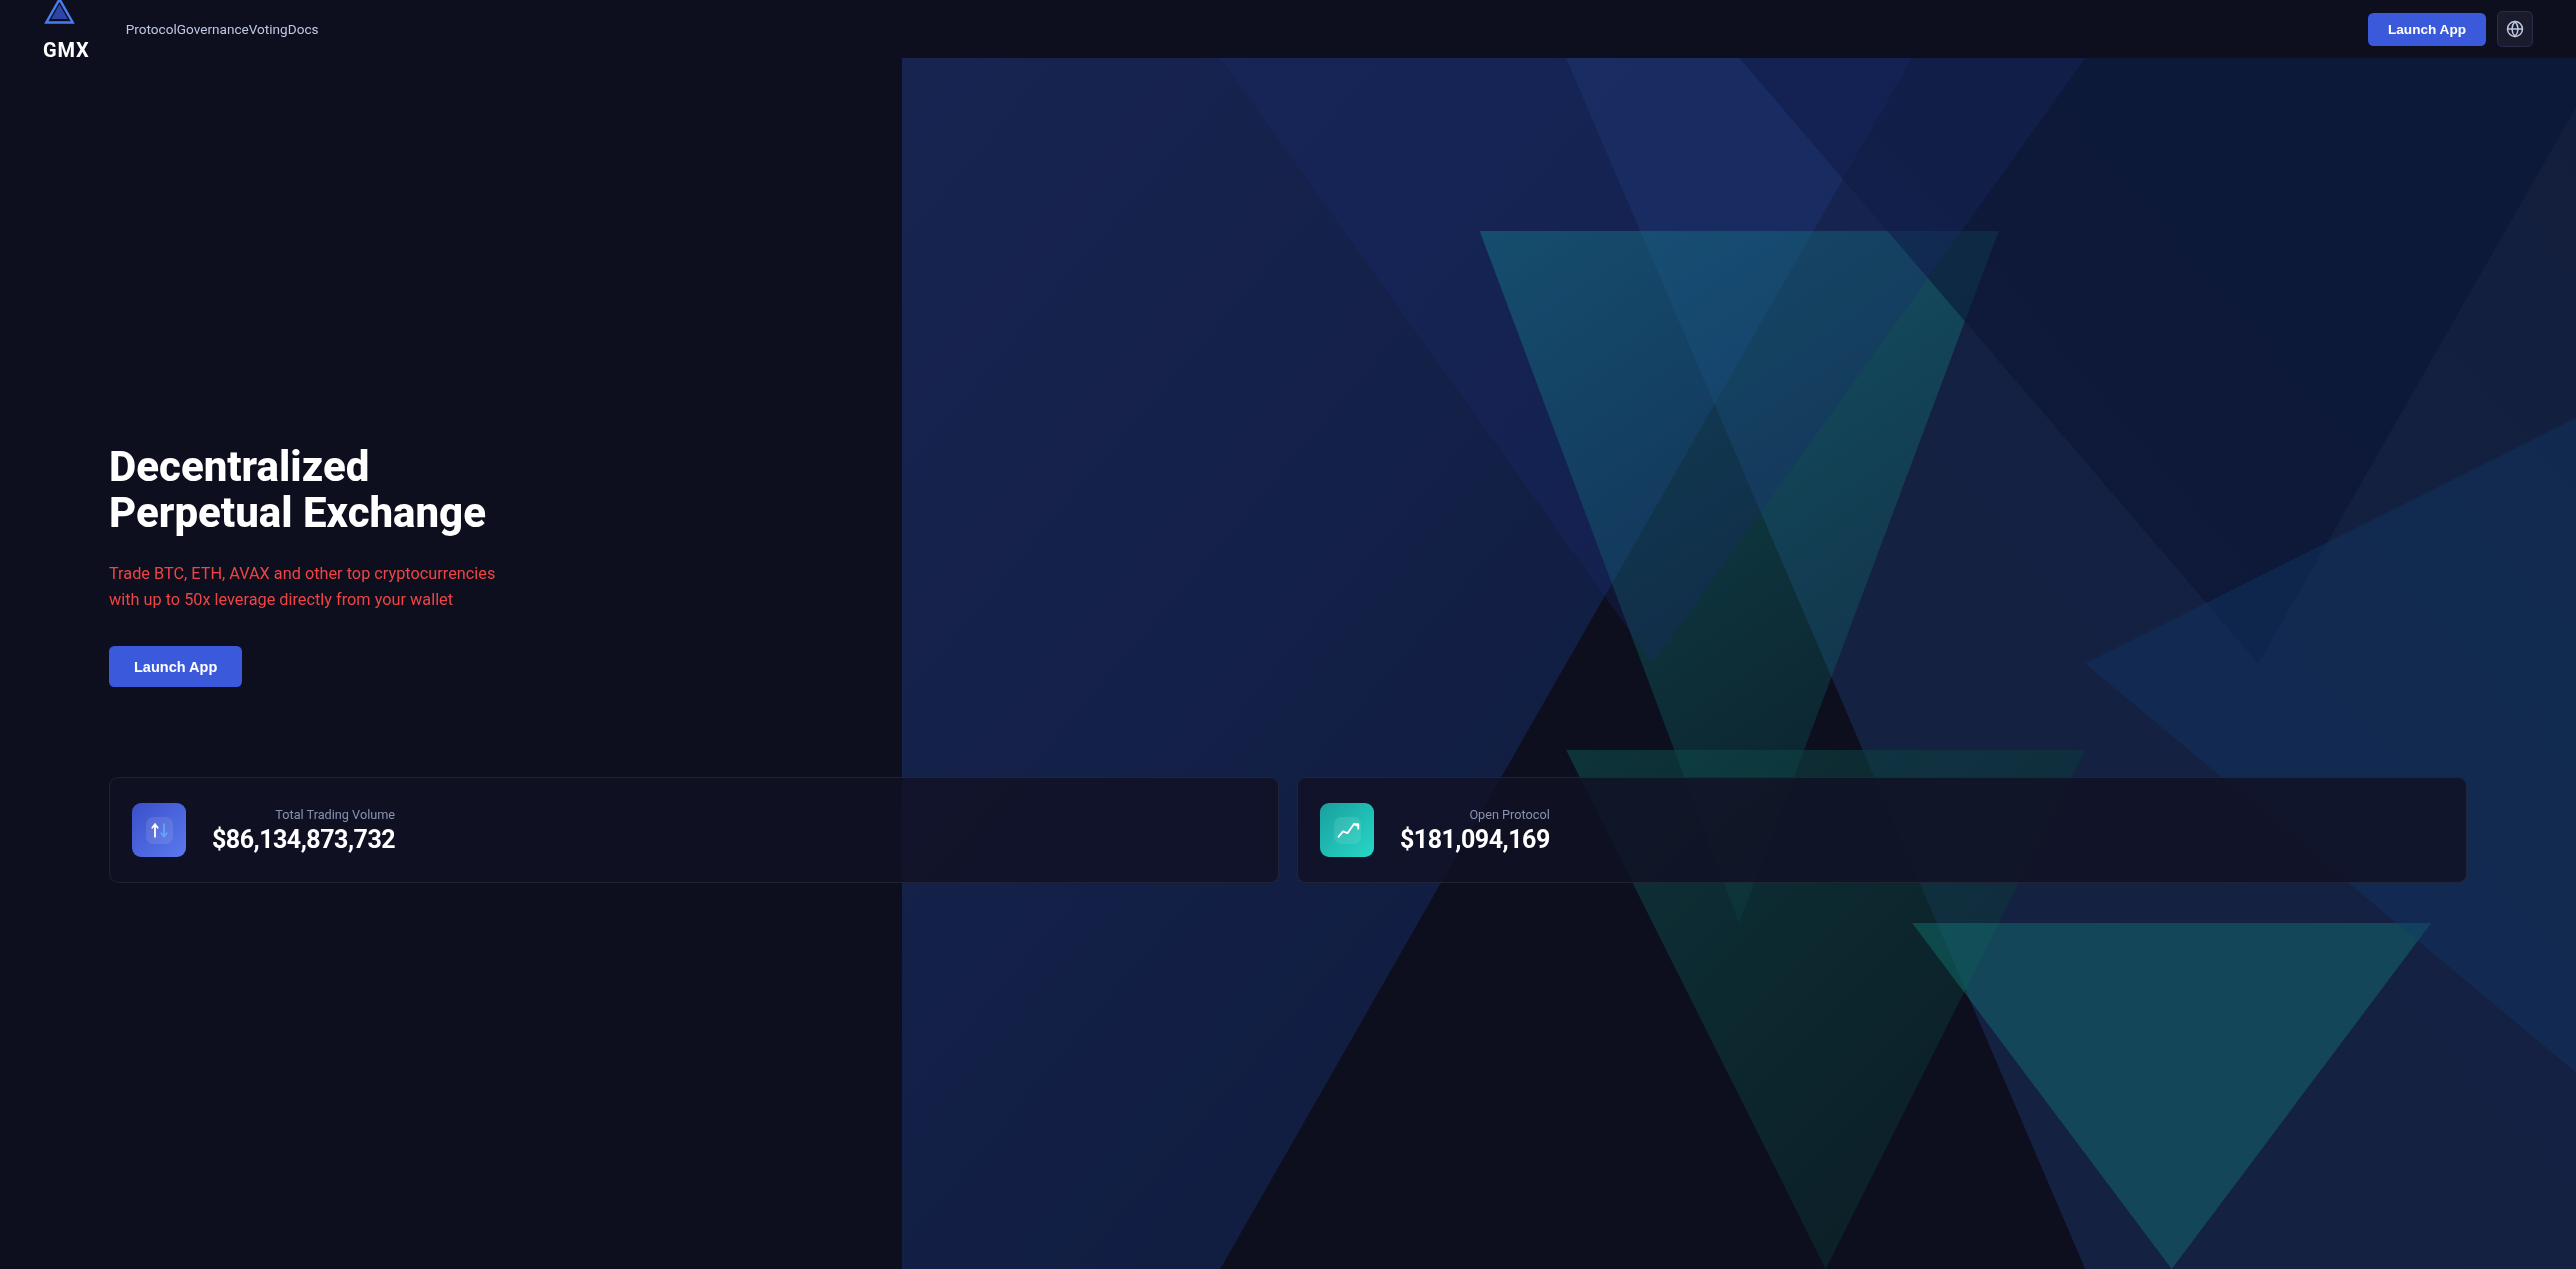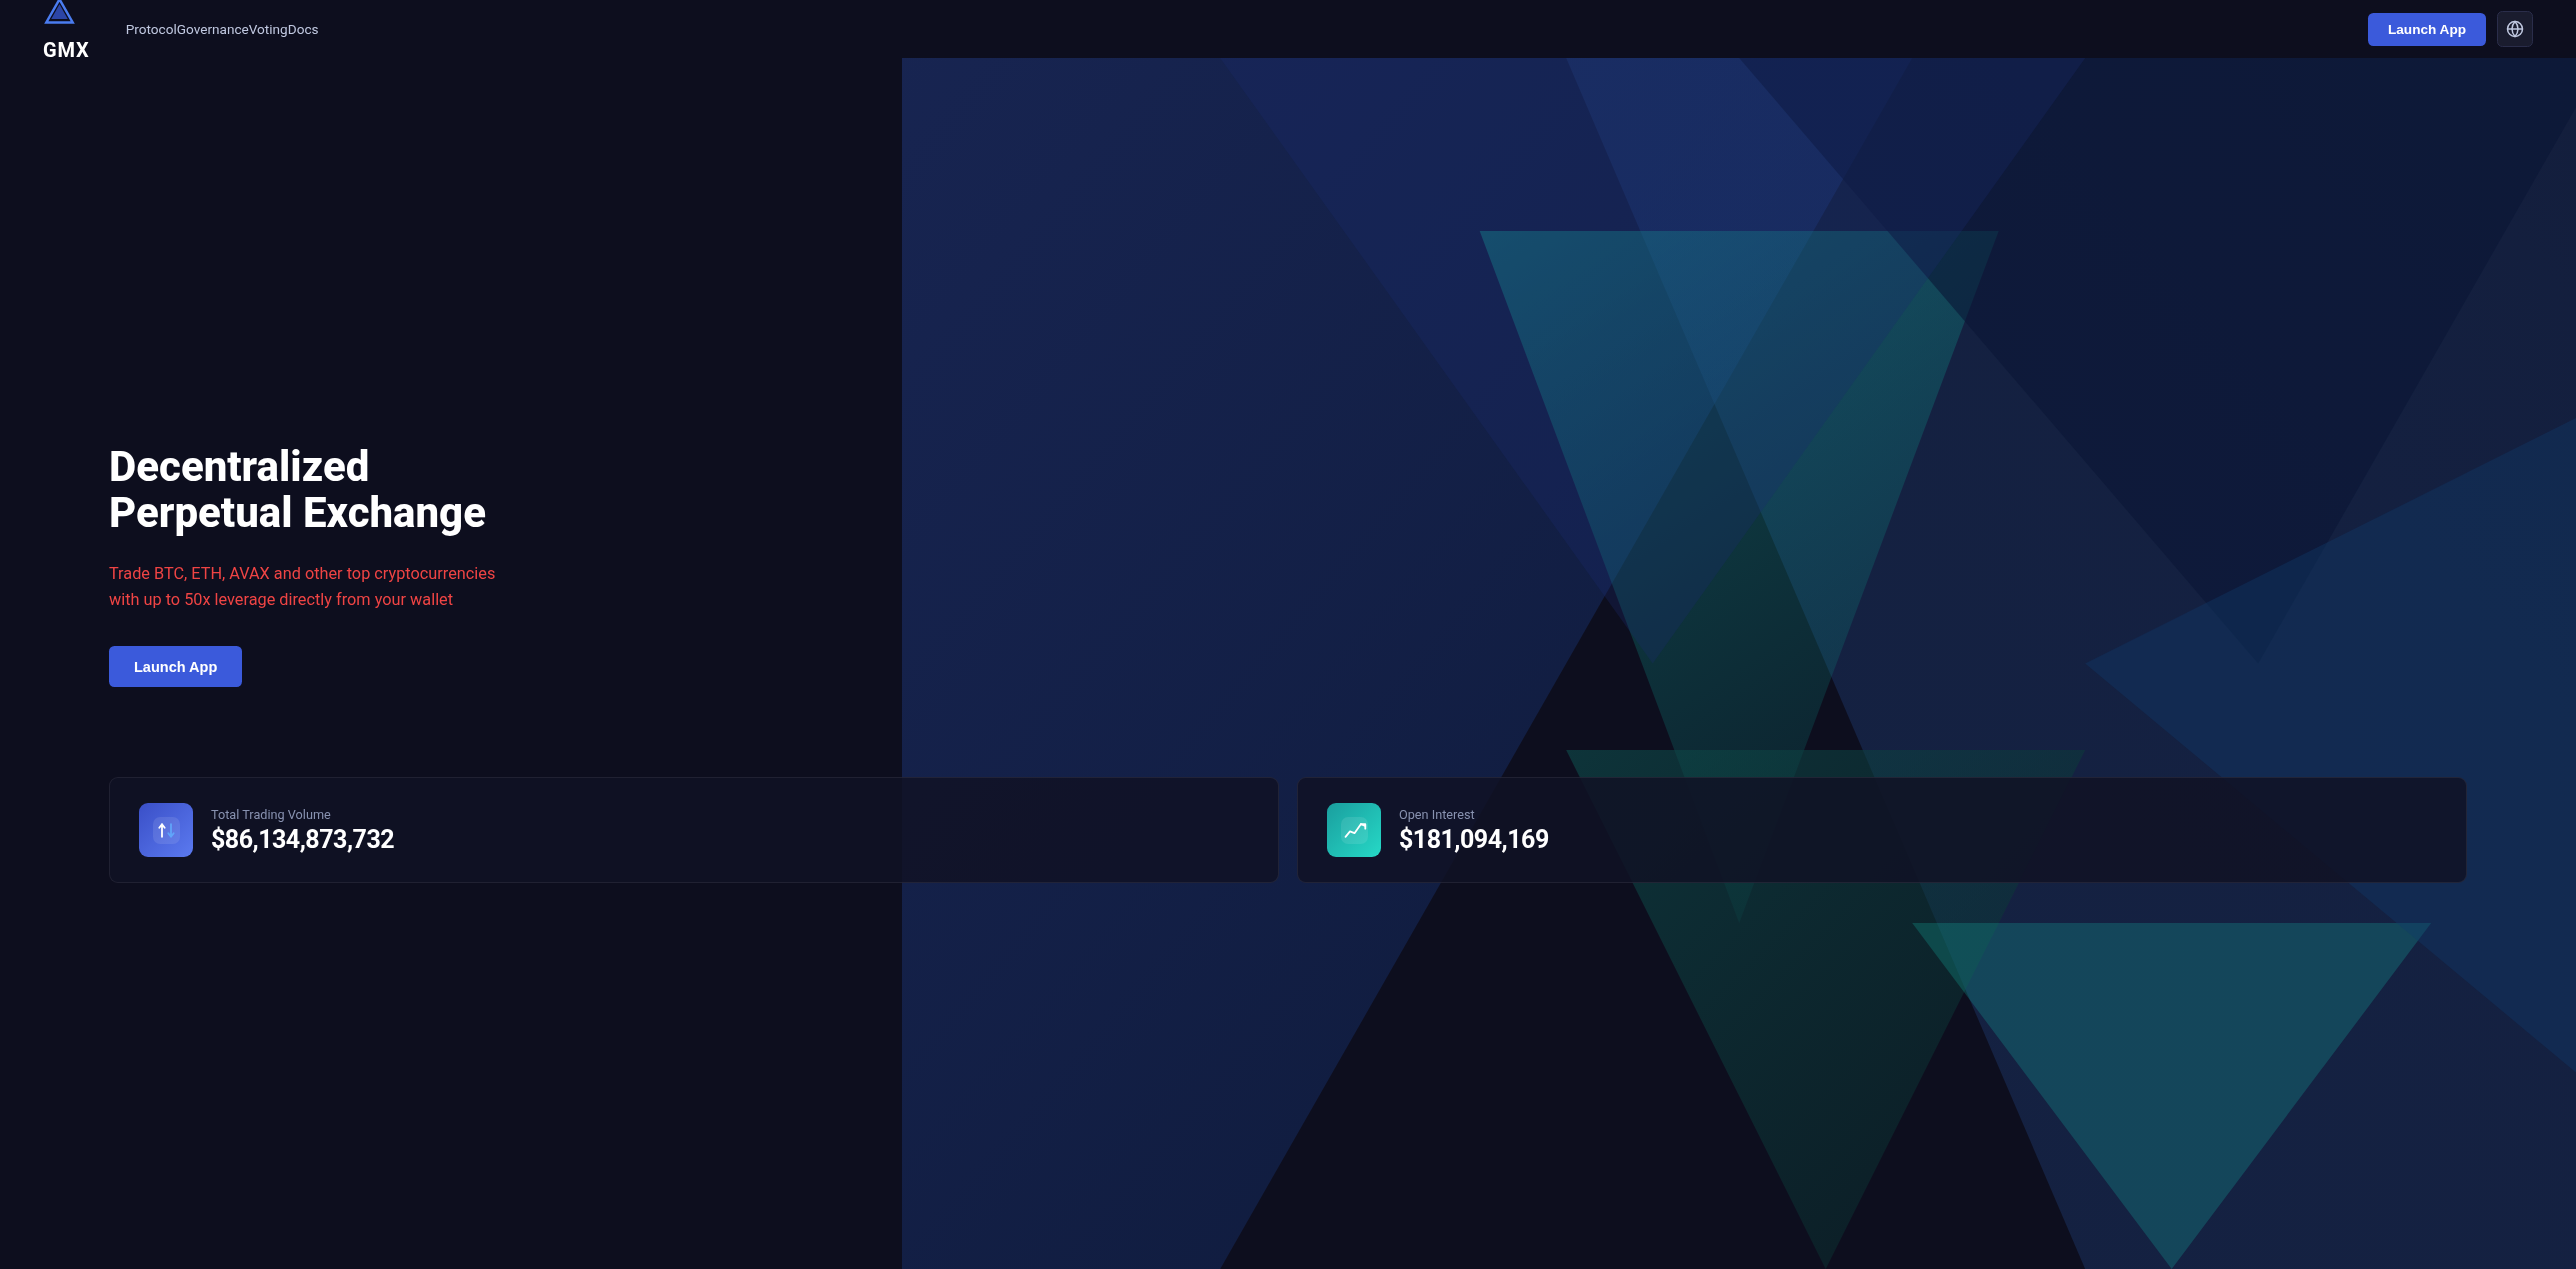--- a/index.html
+++ b/index.html
@@ -145,26 +145,27 @@
       display: flex;
       gap: 0;
       padding: 54px 109px 54px 109px;
       margin-top: 36px;
     }
 
     .stat-card {
       flex: 1;
       display: flex;
       align-items: center;
-      gap: 18px;
+      gap: 26px;
       background: rgba(16, 18, 36, 0.85);
       border: 0.9px solid rgba(255,255,255,0.07);
       border-radius: 9px;
-      padding: 25px 29px;
+      padding: 25px 22px;
       margin-right: 18px;
+      text-align: right;
     }
 
     .stat-card:last-child { margin-right: 0; }
 
     .stat-icon {
       width: 54px;
       height: 54px;
       border-radius: 9px;
       display: flex;
       align-items: center;
@@ -315,21 +316,21 @@
 
     <div class="stat-card">
       <div class="stat-icon stat-icon-teal">
         <svg width="27" height="27" viewBox="0 0 30 30" fill="none" xmlns="http://www.w3.org/2000/svg">
           <rect width="30" height="30" rx="8" fill="rgba(255,255,255,0.1)"></rect>
           <path d="M5 22 L10 16 L15 18 L22 8 L27 10" stroke="white" stroke-width="2" stroke-linecap="round" stroke-linejoin="round" fill="none"></path>
           <path d="M22 8 L27 8 L27 13" stroke="white" stroke-width="2" stroke-linecap="round" stroke-linejoin="round"></path>
         </svg>
       </div>
       <div class="stat-info">
-        <span class="stat-label">Open Interest</span>
+        <span class="stat-label">Open Protocol</span>
         <span class="stat-value">$181,094,169</span>
       </div>
     </div>
 
 
   </div>
 </section>
 
 
 </body></html>

